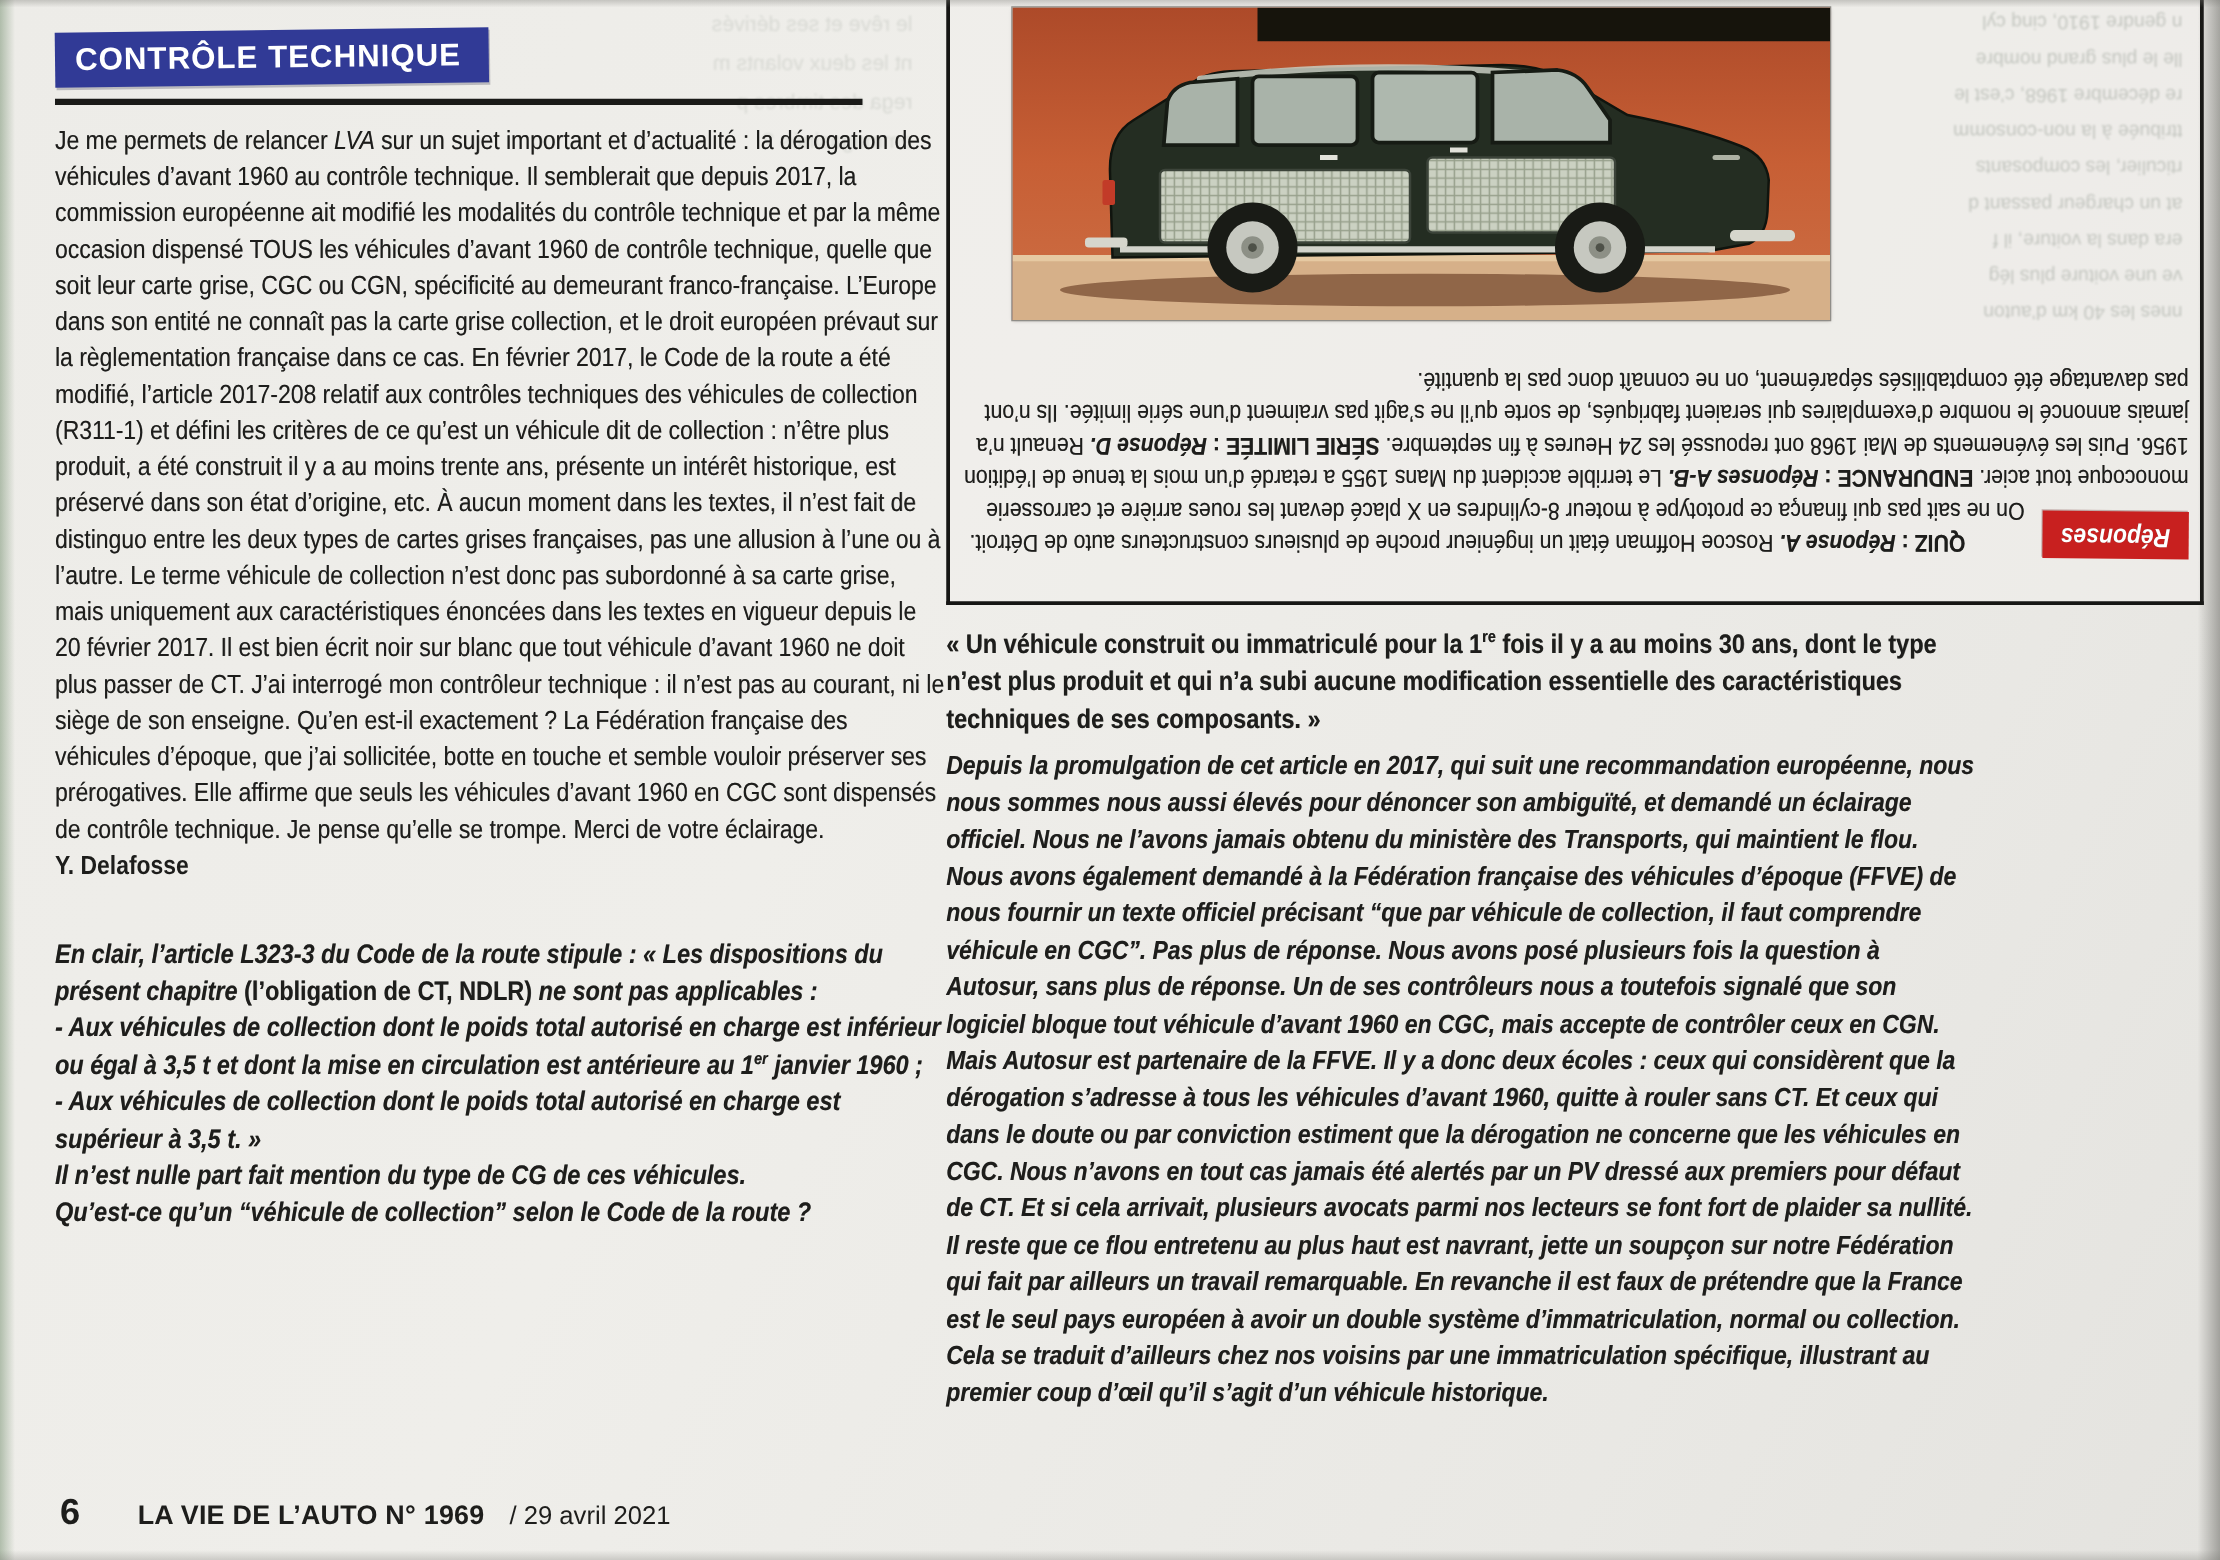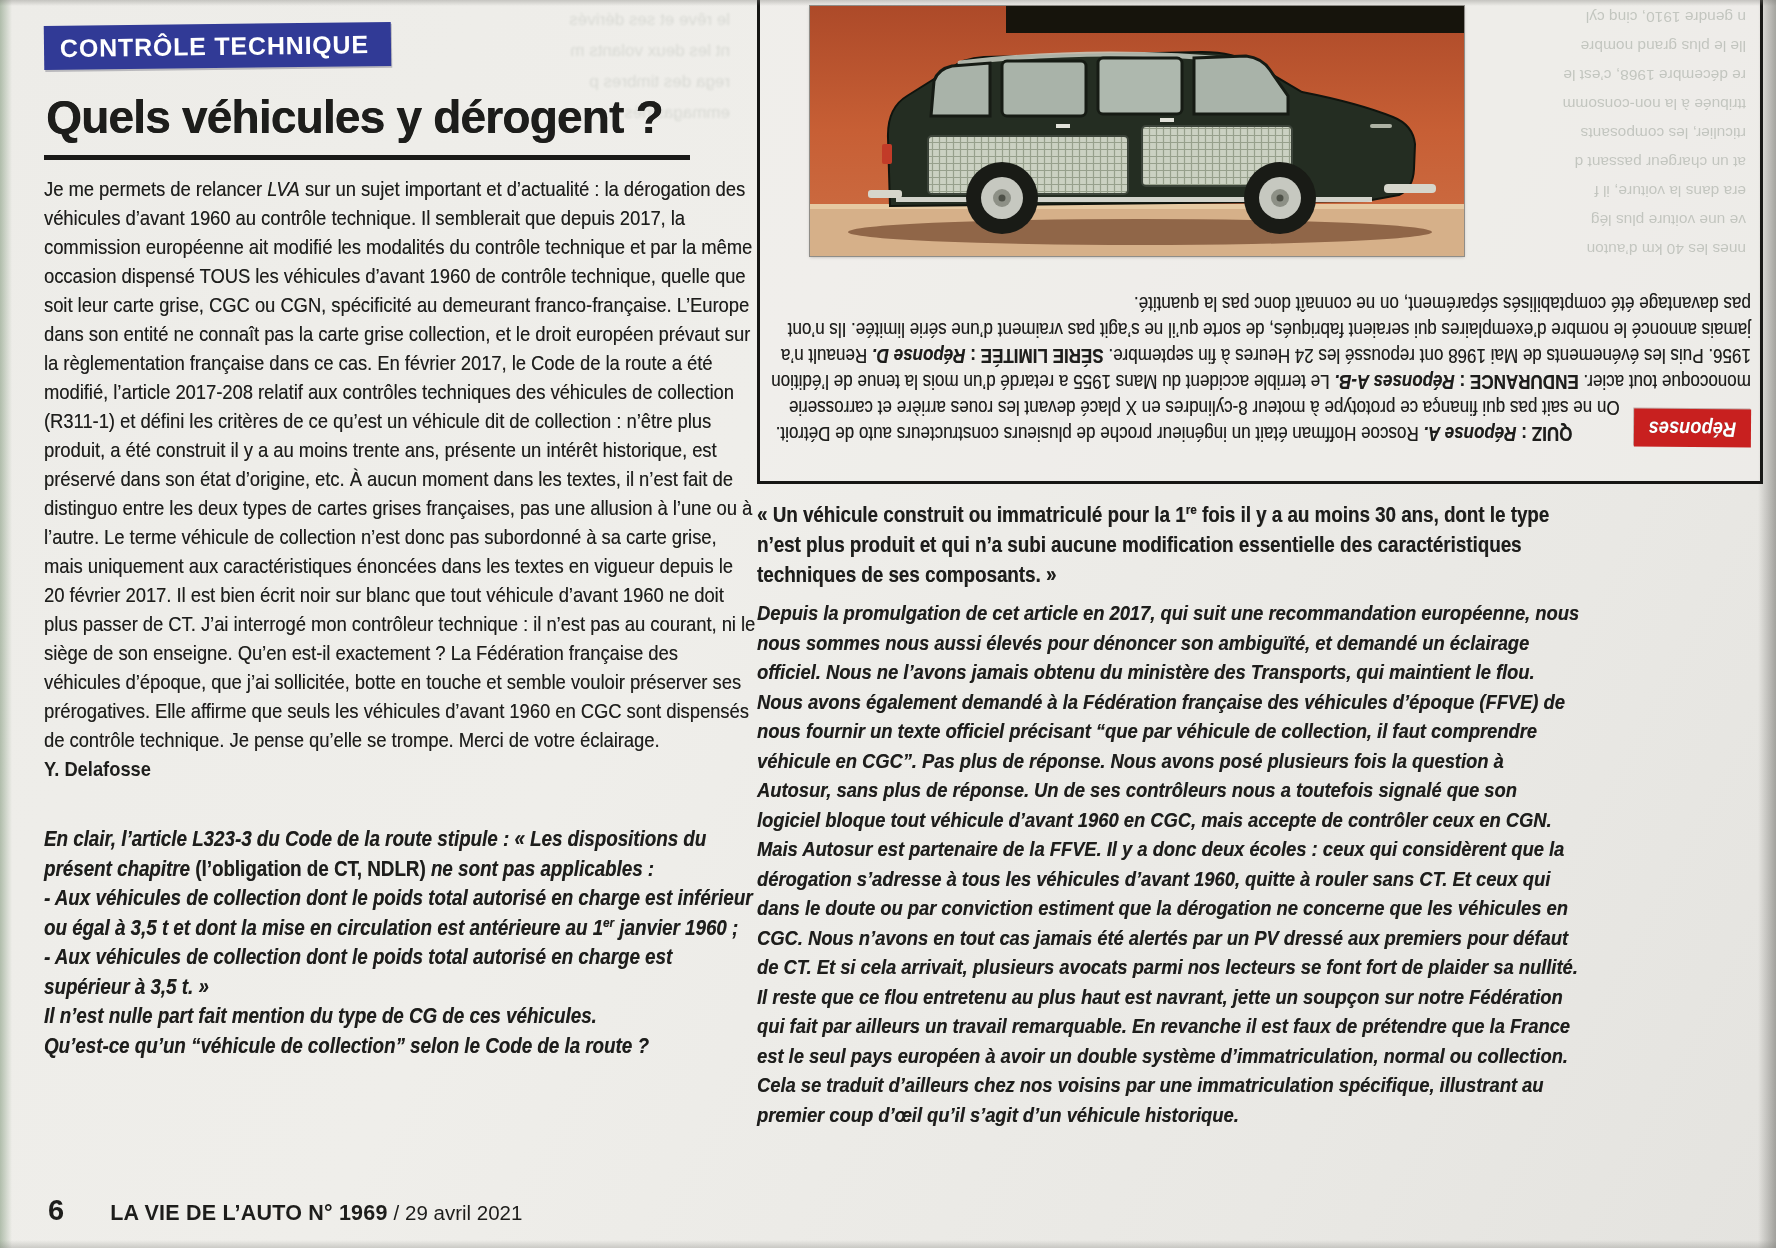--- a/index.html
+++ b/index.html
@@ -56,35 +56,34 @@
     text-shadow:.3px 0 0 rgba(30,30,28,.6);}
   .rbody{font-size:21px;line-height:29.5px;font-weight:bold;font-style:italic;
     margin:8px 0 0;white-space:pre-wrap;text-shadow:.25px 0 0 rgba(30,30,28,.55);}
   
   .i{font-style:italic;} .b{font-weight:bold;} .bi{font-weight:bold;font-style:italic;}
   .up{font-style:normal;} .sup{vertical-align:super;font-size:.62em;line-height:0;}
   
   .footer{position:absolute;left:48px;top:1194px;display:flex;align-items:baseline;}
   .pgnum{font-size:29px;font-weight:bold;}
   .mag{font-size:21.5px;font-weight:bold;margin-left:46px;letter-spacing:.2px;}
-  .fdate{font-size:20.5px;margin-left:6px;}
+  .fdate{font-size:20.5px;margin-left:20px;}
 </style>
 </head>
 <body>
 
 <div class="page">
 
   <div class="bleed bleed-top">le rêve et ses dérivés
 nt les deux volants m
 rega des timbres p
 emmagasinés ?</div>
 
   <div class="left-col">
     <div class="kicker" style="background-color: rgb(49, 58, 150);">CONTRÔLE TECHNIQUE</div>
-    <h1 class="headline">Quels véhicules y dérogent ?</h1>
     <div class="rule"></div>
     <div class="cond lc">
       <p class="body-text"><span>Je me permets de relancer </span><span class="i">LVA</span><span> sur un sujet important et d’actualité : la dérogation des véhicules d’avant 1960 au contrôle technique. Il semblerait que depuis 2017, la commission européenne ait modifié les modalités du contrôle technique et par la même occasion dispensé TOUS les véhicules d’avant 1960 de contrôle technique, quelle que soit leur carte grise, CGC ou CGN, spécificité au demeurant franco-française. L’Europe dans son entité ne connaît pas la carte grise collection, et le droit européen prévaut sur la règlementation française dans ce cas. En février 2017, le Code de la route a été modifié, l’article 2017-208 relatif aux contrôles techniques des véhicules de collection (R311-1) et défini les critères de ce qu’est un véhicule dit de collection : n’être plus produit, a été construit il y a au moins trente ans, présente un intérêt historique, est préservé dans son état d’origine, etc. À aucun moment dans les textes, il n’est fait de distinguo entre les deux types de cartes grises françaises, pas une allusion à l’une ou à l’autre. Le terme véhicule de collection n’est donc pas subordonné à sa carte grise, mais uniquement aux caractéristiques énoncées dans les textes en vigueur depuis le 20 février 2017. Il est bien écrit noir sur blanc que tout véhicule d’avant 1960 ne doit plus passer de CT. J’ai interrogé mon contrôleur technique : il n’est pas au courant, ni le siège de son enseigne. Qu’en est-il exactement ? La Fédération française des véhicules d’époque, que j’ai sollicitée, botte en touche et semble vouloir préserver ses prérogatives. Elle affirme que seuls les véhicules d’avant 1960 en CGC sont dispensés de contrôle technique. Je pense qu’elle se trompe. Merci de votre éclairage.</span></p>
       <p class="sig">Y. Delafosse</p>
       <p class="legal"><span>En clair, l’article L323-3 du Code de la route stipule : « Les dispositions du présent chapitre </span><span class="up">(l’obligation de CT, NDLR)</span><span> ne sont pas applicables :
 - Aux véhicules de collection dont le poids total autorisé en charge est inférieur ou égal à 3,5 t et dont la mise en circulation est antérieure au 1</span><span class="sup">er</span><span> janvier 1960 ;
 - Aux véhicules de collection dont le poids total autorisé en charge est supérieur à 3,5 t. »
 Il n’est nulle part fait mention du type de CG de ces véhicules.
 Qu’est-ce qu’un “véhicule de collection” selon le Code de la route ?</span></p>
     </div>

